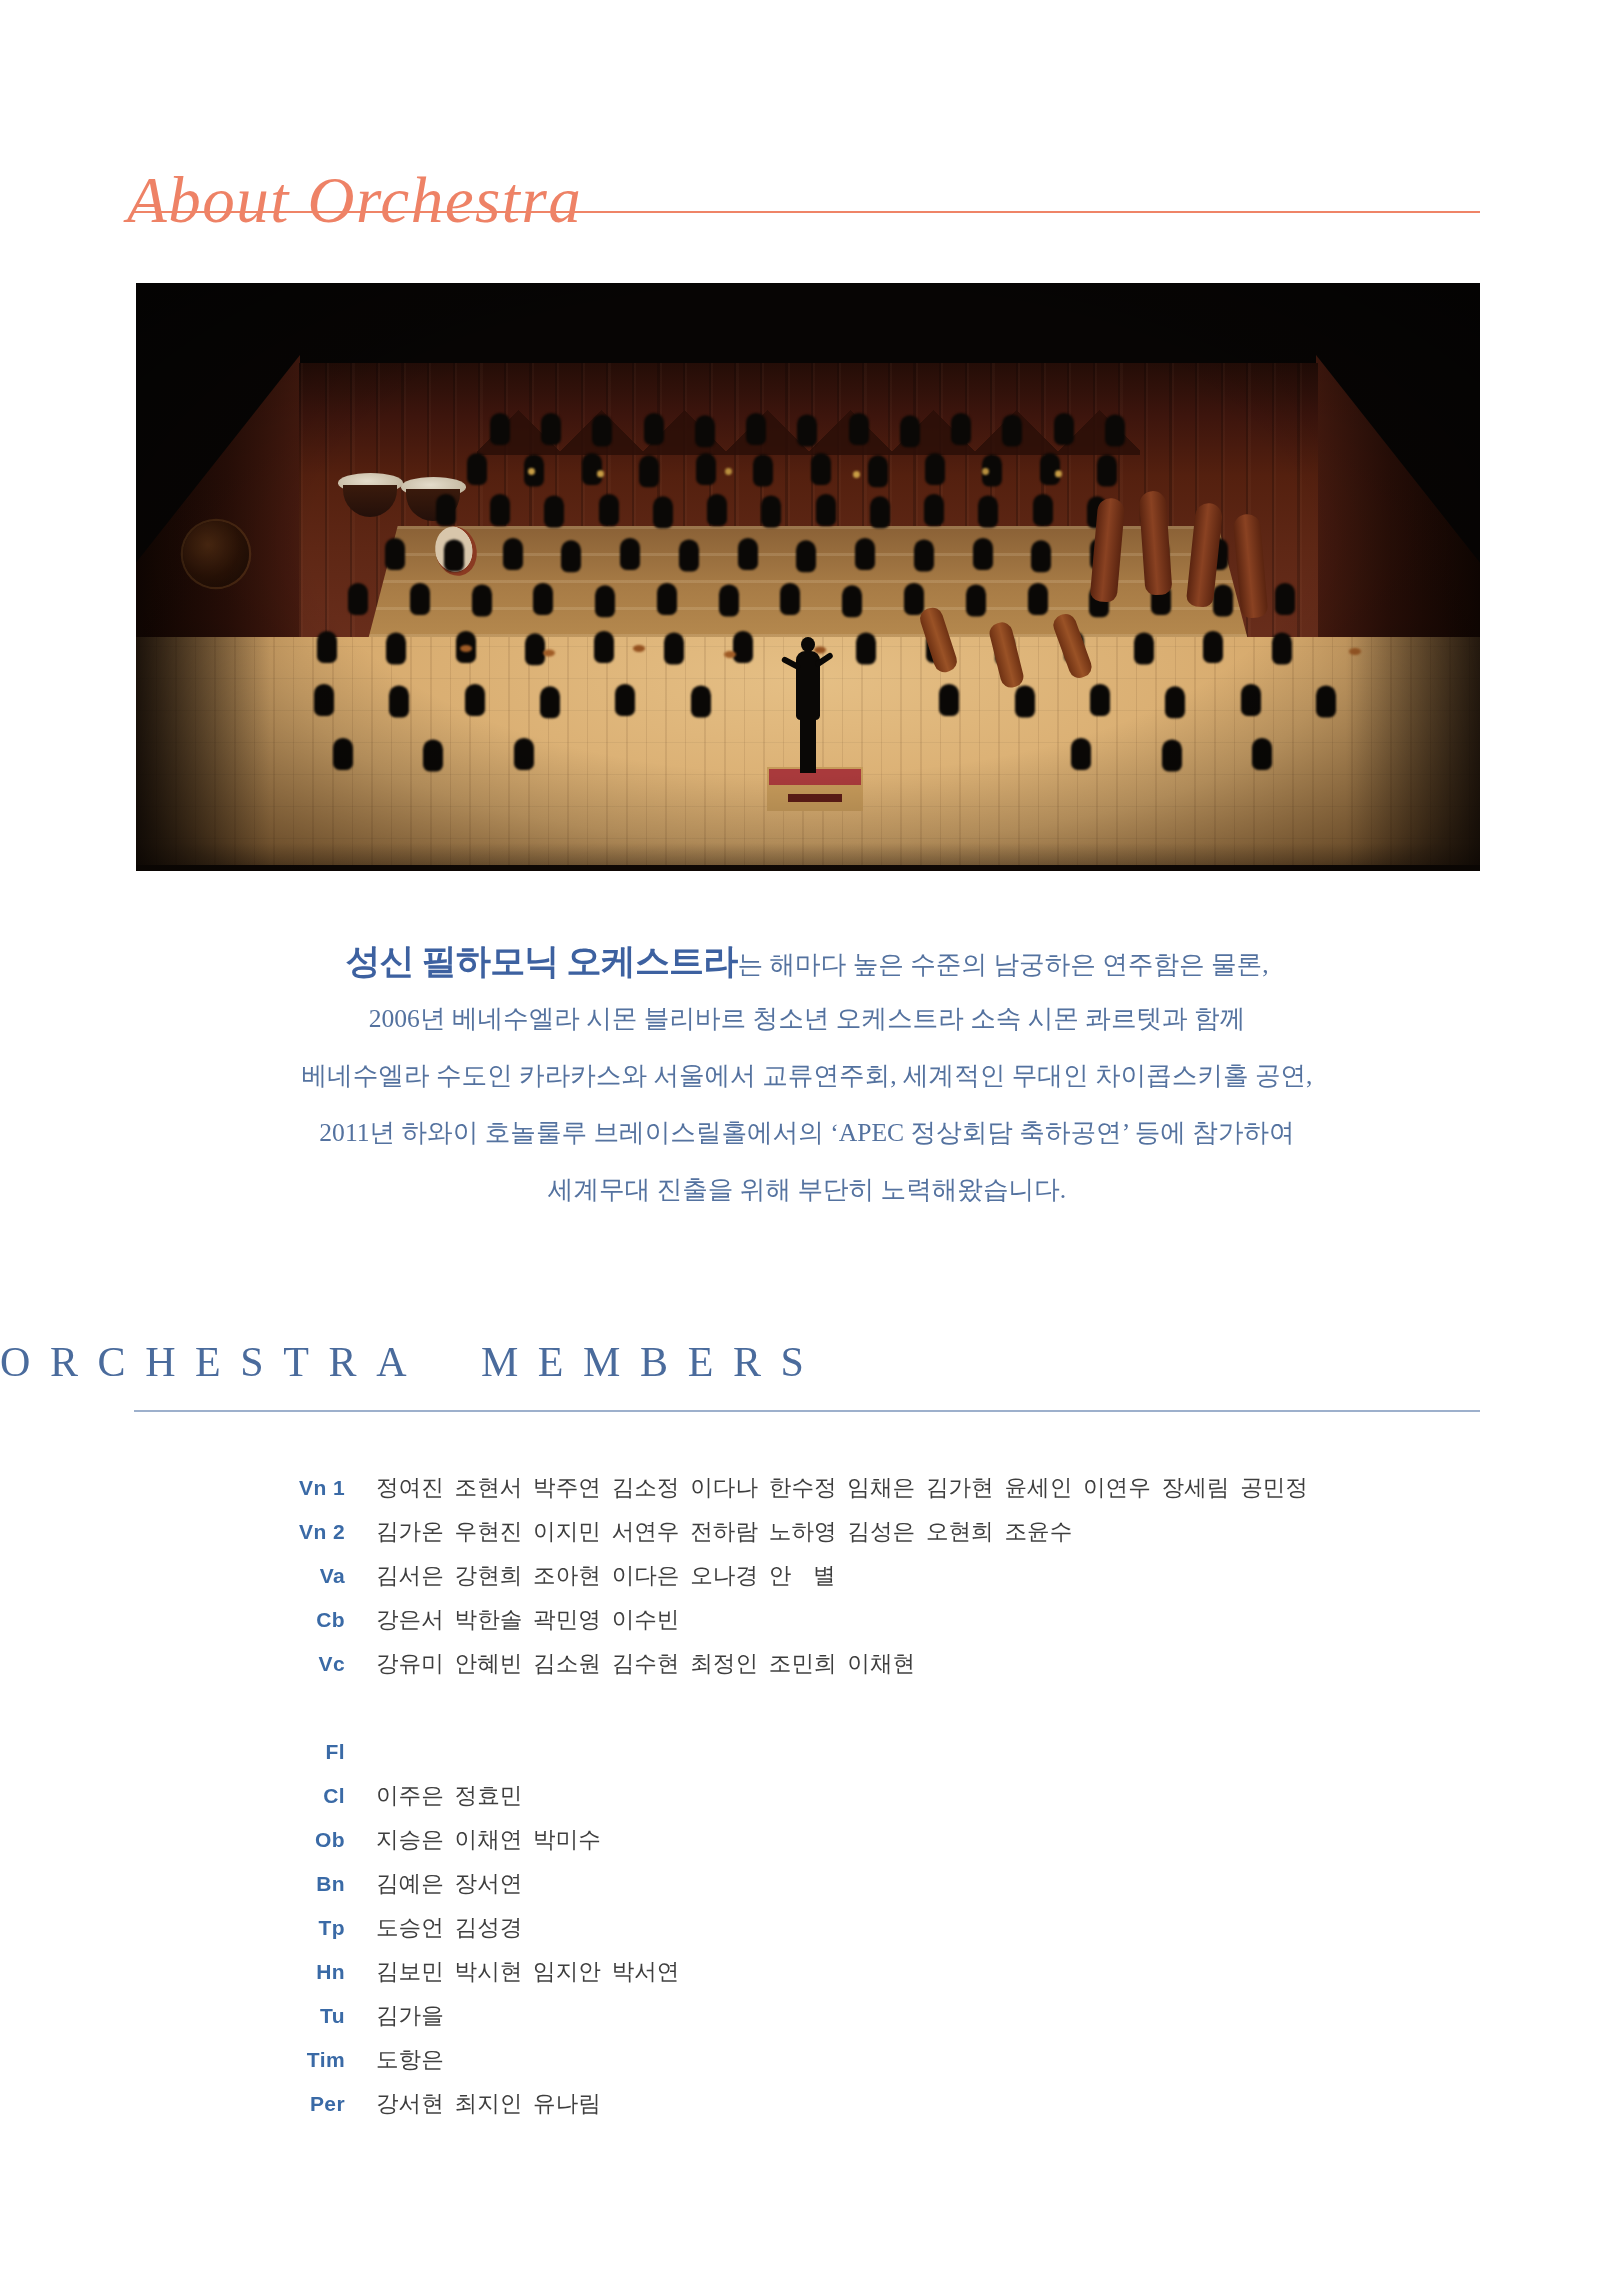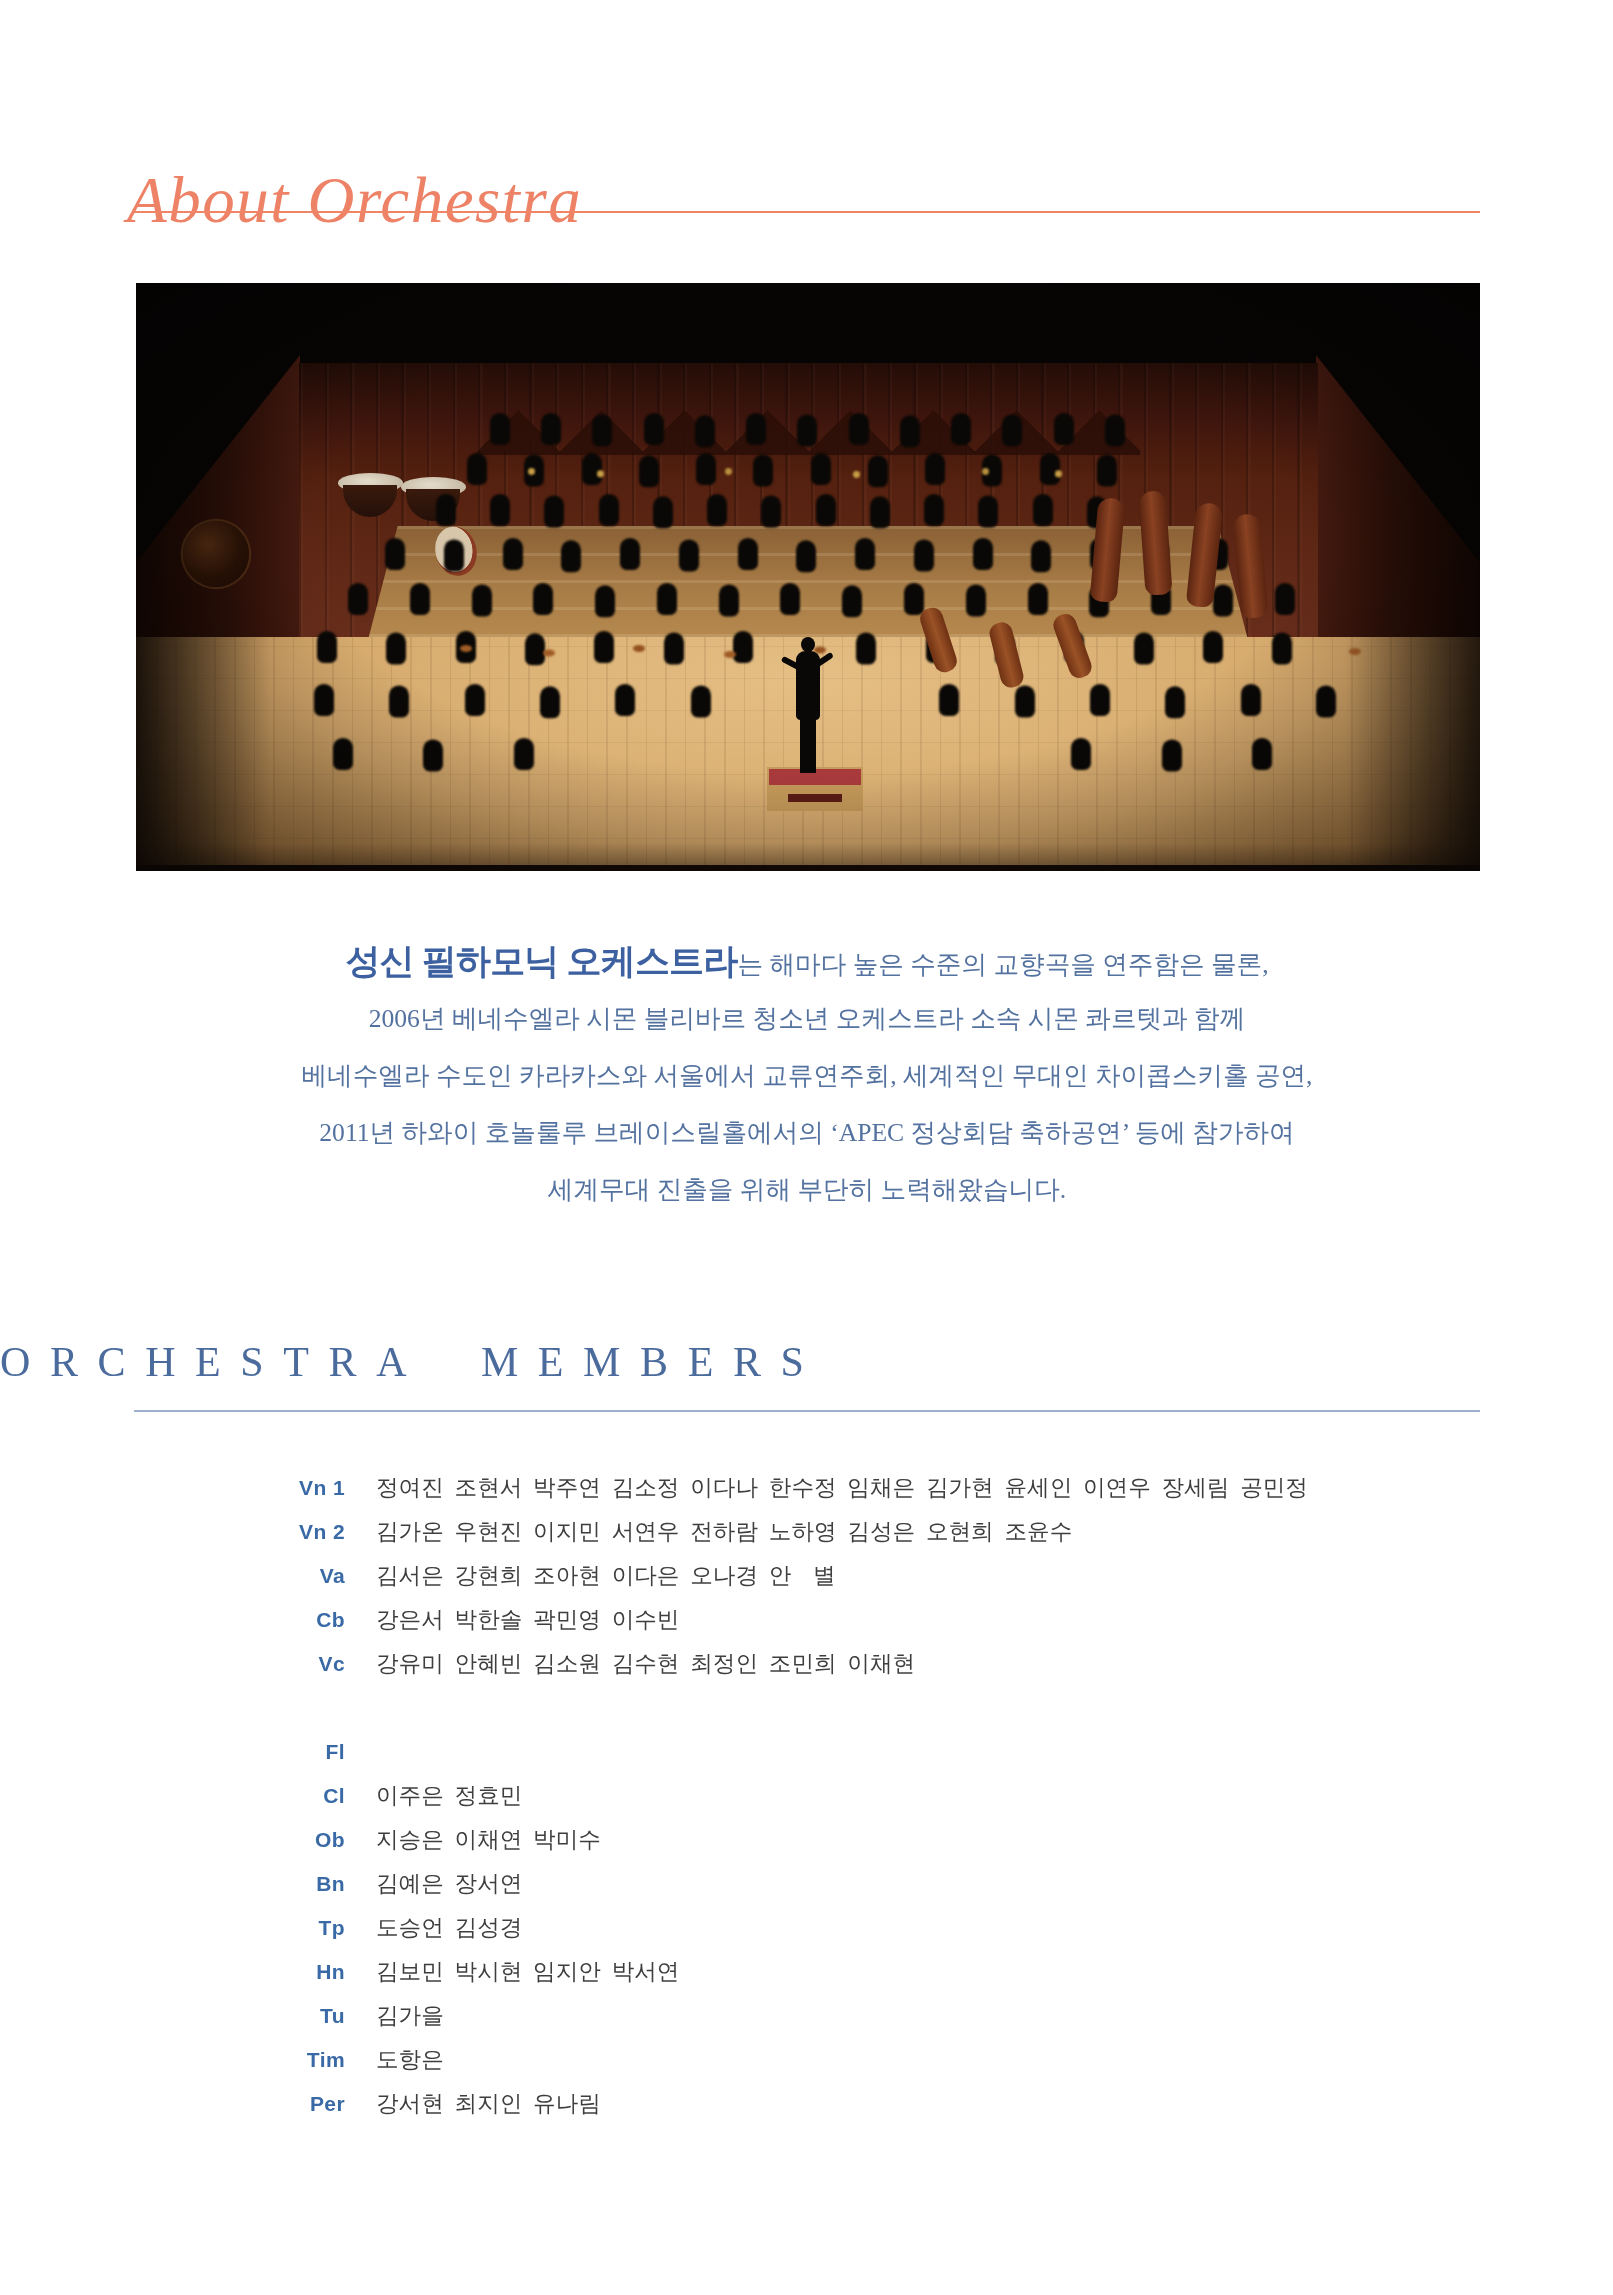--- a/index.html
+++ b/index.html
@@ -157,21 +157,21 @@
         <div class="legs"></div>
       <div class="arm"></div>
         <div class="arm2"></div>
     </div>
     <div class="ph stage-edge"></div>
     <div class="ph photo-vignette"></div>
   </div>
 
   <div class="intro">
     <div class="line">
-      <span class="orch-name">성신 필하모닉 오케스트라</span><span>는 해마다 높은 수준의 교향곡을 연주함은 물론,</span>
+      <span class="orch-name">성신 필하모닉 오케스트라</span><span>는 해마다 높은 수준의 남궁하은 연주함은 물론,</span>
     </div>
     <div class="line">2006년 베네수엘라 시몬 블리바르 청소년 오케스트라 소속 시몬 콰르텟과 함께</div>
     <div class="line">베네수엘라 수도인 카라카스와 서울에서 교류연주회, 세계적인 무대인 차이콥스키홀 공연,</div>
     <div class="line">2011년 하와이 호놀룰루 브레이스릴홀에서의 ‘APEC 정상회담 축하공연’ 등에 참가하여</div>
     <div class="line">세계무대 진출을 위해 부단히 노력해왔습니다.</div>
   </div>
 
   <div class="members-heading">ORCHESTRA MEMBERS</div>
   <div class="blue-line"></div>
 

